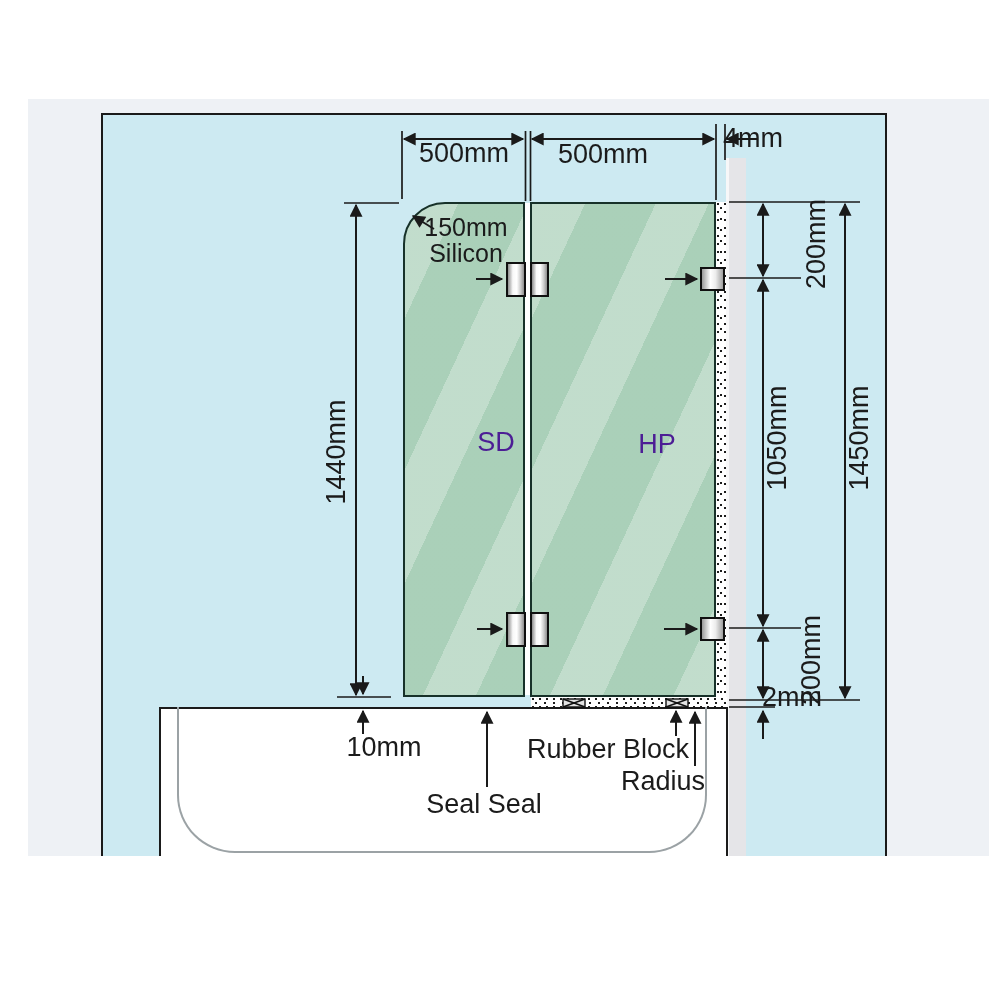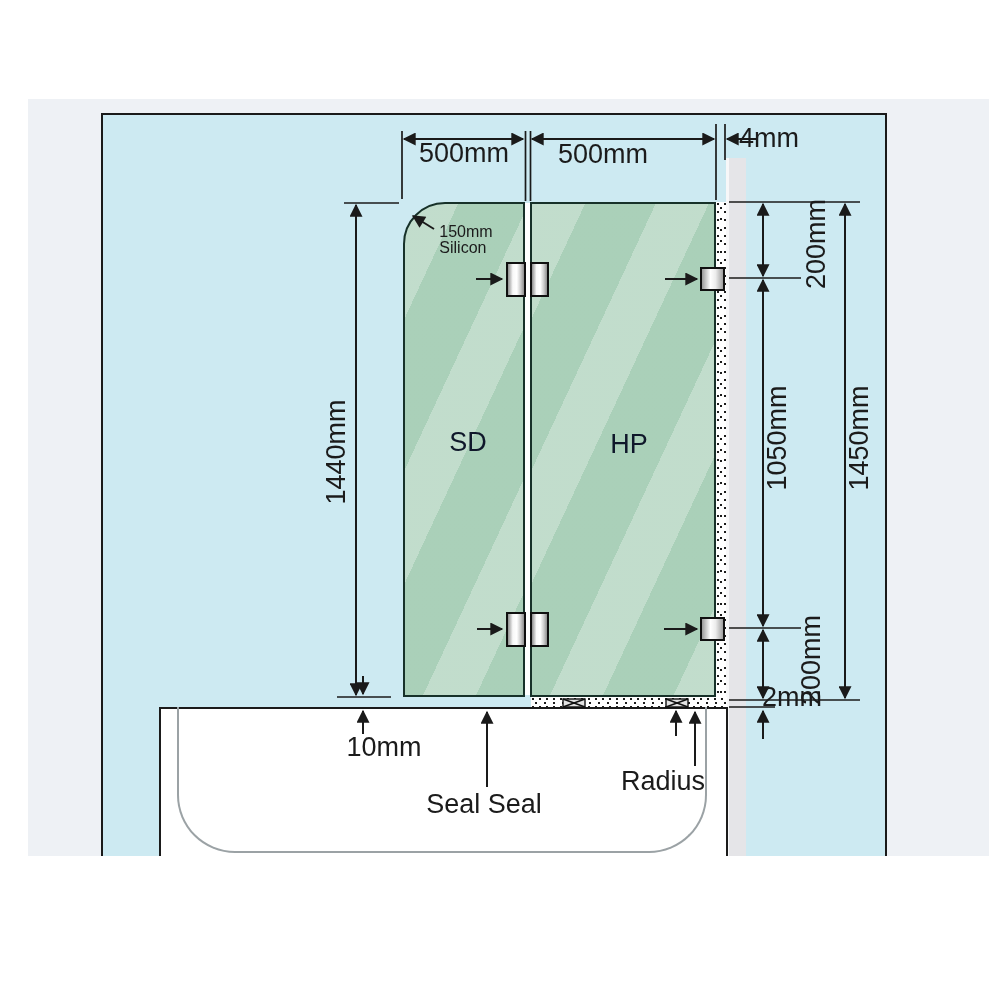--- a/index.html
+++ b/index.html
@@ -34,22 +34,22 @@
   #hinge-top{left:506px;top:262px;width:43px;height:35px;}
   #hinge-bottom{left:506px;top:612px;width:43px;height:35px;}
   .bracket{border:2.5px solid #101010;box-sizing:border-box;
       background:linear-gradient(90deg,#9a9a9a,#ffffff 40%,#ececec 65%,#9f9f9f);}
   #bracket-top{left:700px;top:267px;width:25px;height:24px;}
   #bracket-bottom{left:700px;top:617px;width:25px;height:24px;}
   #overlay{left:0;top:0;width:1000px;height:1000px;pointer-events:none;}
   .lbl{position:absolute;transform:translate(-50%,-50%);font-size:27px;white-space:nowrap;
        line-height:1.02;color:#1b1b1b;}
   .lbl.rot{transform:translate(-50%,-50%) rotate(-90deg);}
-  .lbl.small{font-size:16px;text-align:left;}
-  .lbl.panel{font-size:27px;color:#0f172a;}
+  .lbl.small{font-size:25px;text-align:center;}
+  .lbl.panel{font-size:27px;color:#4c1d95;margin-left:28px;}
 </style>
 </head>
 <body>
 
 <div id="canvas">
   <div id="panel-bg" class="abs"></div>
   <div id="frame" class="abs"></div>
   <div id="wall" class="abs"></div>
   <div id="tub" class="abs"></div>
   <div id="tub-basin" class="abs"></div>
@@ -121,33 +121,34 @@
       <line x1="563" y1="699" x2="585" y2="707"></line>
       <line x1="563" y1="707" x2="585" y2="699"></line>
       <rect x="666" y="699" width="22" height="8" fill="#e3e3e3"></rect>
       <line x1="666" y1="699" x2="688" y2="707"></line>
       <line x1="666" y1="707" x2="688" y2="699"></line>
     </g>
   </svg>
 
   <div class="lbl" style="left:464px;top:154px">500mm</div>
   <div class="lbl" style="left:603px;top:155px">500mm</div>
-  <div class="lbl" style="left:769px;top:139px">4mm</div>
+  <div class="lbl" style="left:753px;top:139px">4mm</div>
 
   <div class="lbl small" style="left:466px;top:240px">
     <div>150mm</div>
     <div>Silicon</div>
   </div>
 
   <div class="lbl rot" style="left:337px;top:452px">1440mm</div>
   <div class="lbl rot" style="left:817px;top:244px">200mm</div>
   <div class="lbl rot" style="left:778px;top:438px">1050mm</div>
   <div class="lbl rot" style="left:860px;top:438px">1450mm</div>
   <div class="lbl rot" style="left:812px;top:660px">200mm</div>
 
   <div class="lbl panel" style="left:468px;top:443px">SD</div>
   <div class="lbl panel" style="left:629px;top:445px">HP</div>
 
   <div class="lbl" style="left:384px;top:748px">10mm</div>
   <div class="lbl" style="left:484px;top:805px">Seal Seal</div>
+  <div class="lbl" style="left:608px;top:750px">Rubber Block</div>
   <div class="lbl" style="left:663px;top:782px">Radius</div>
   <div class="lbl" style="left:792px;top:698px">2mm</div>
 </div>
 
 </body></html>

